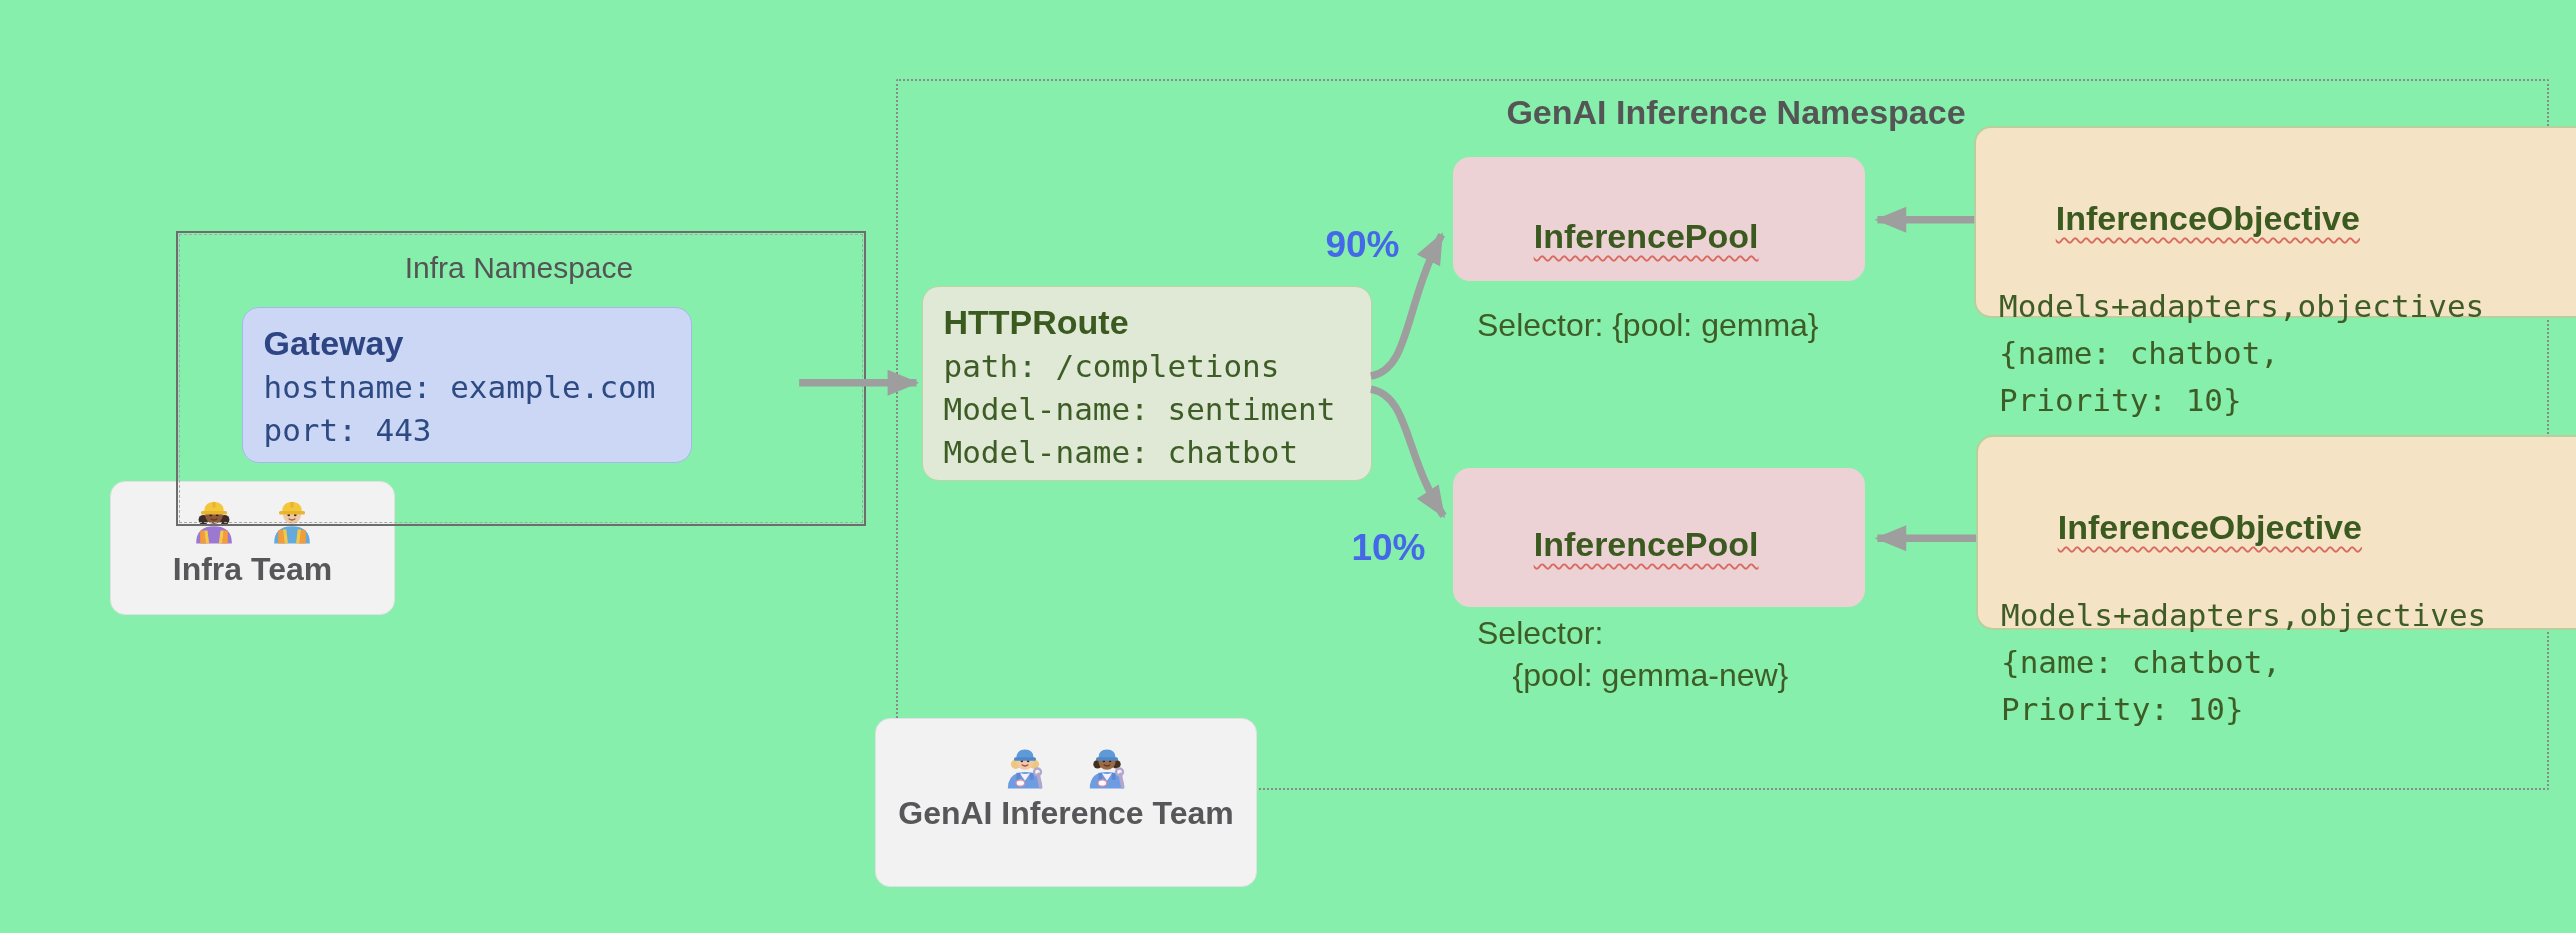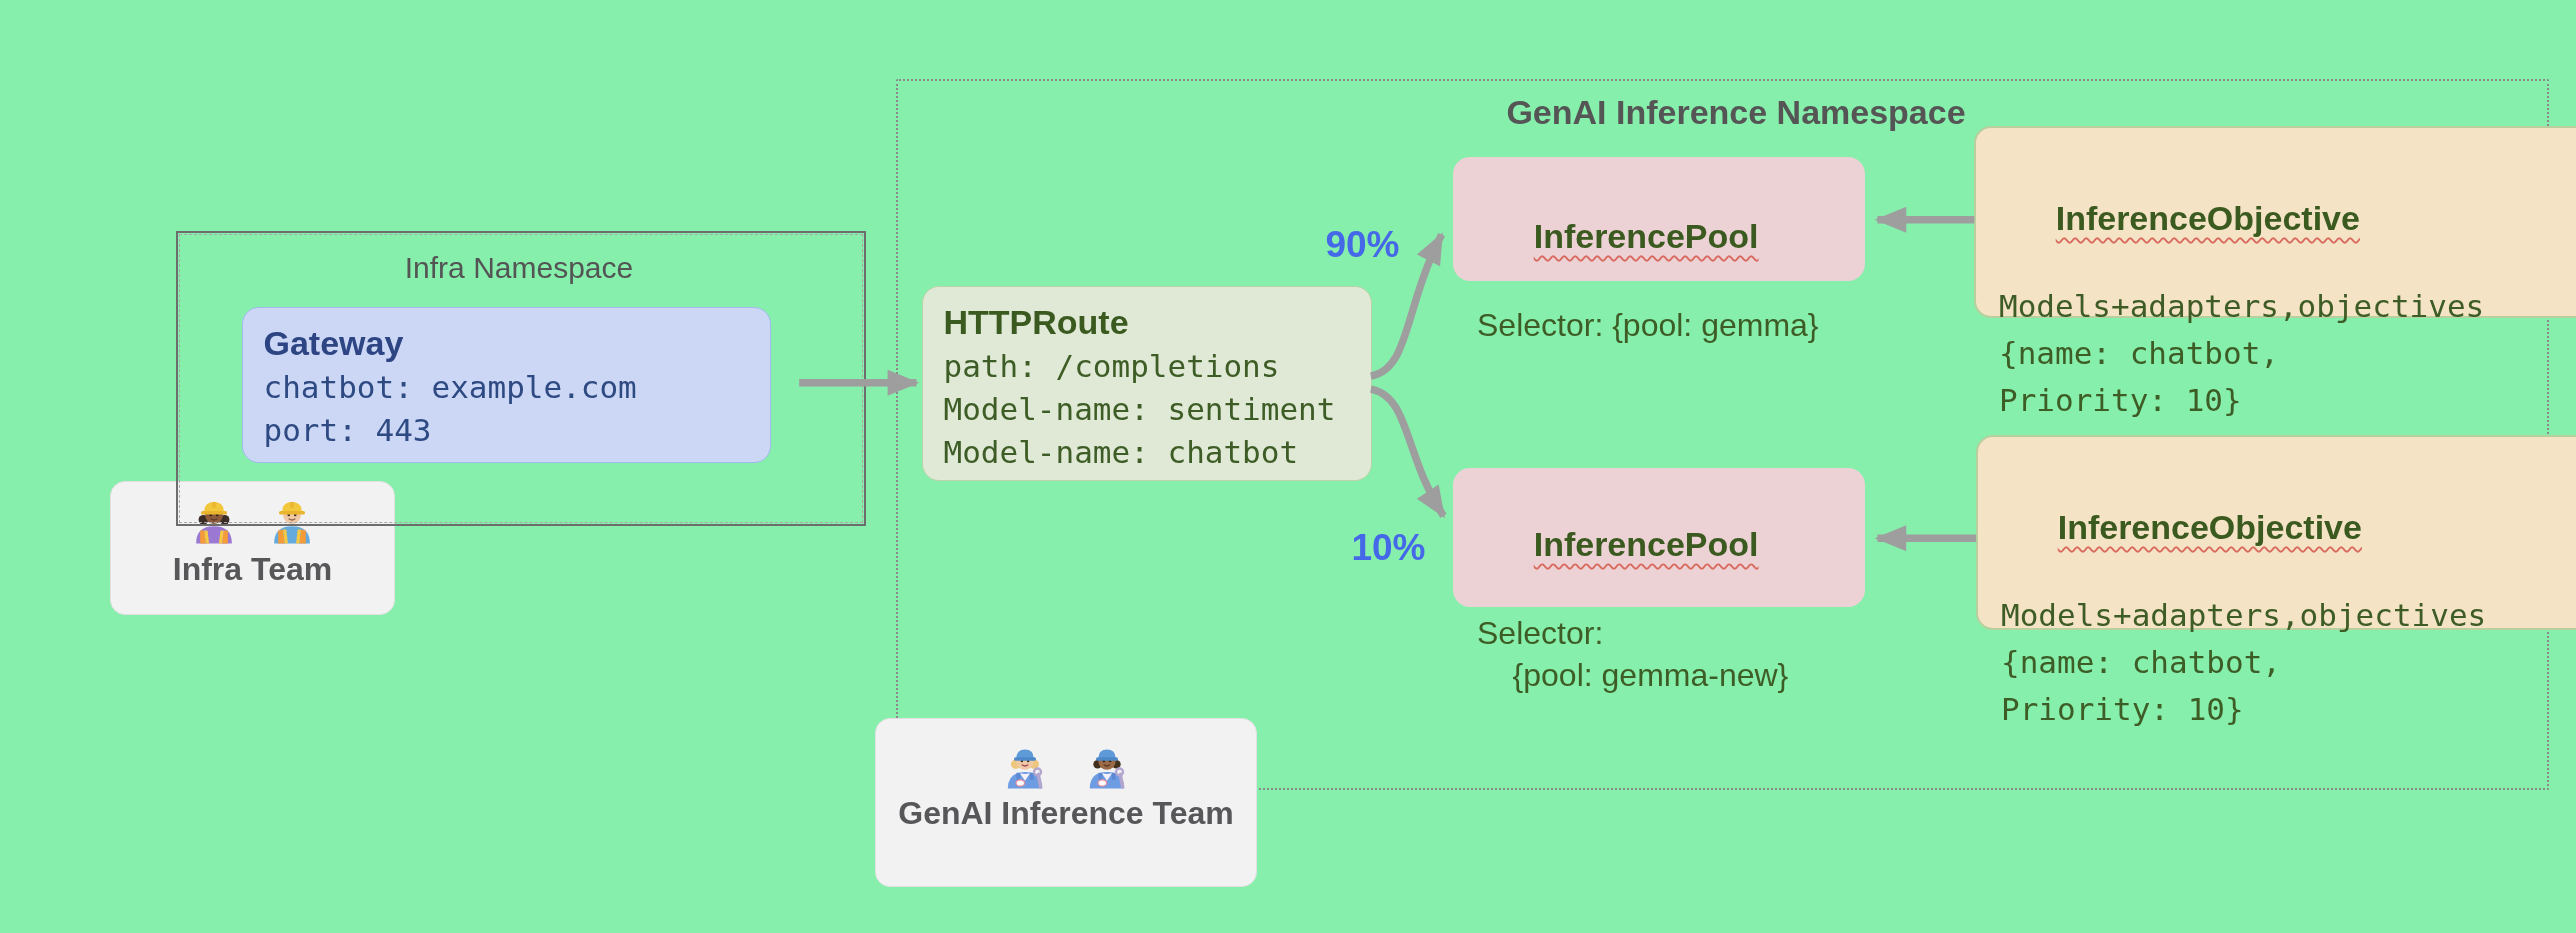--- a/index.html
+++ b/index.html
@@ -35,21 +35,21 @@
   .res-title{font-size:34px;font-weight:bold;line-height:45px;white-space:pre;}
   .wavy{
     text-decoration-line:underline;text-decoration-style:wavy;
     text-decoration-color:#d96a5e;text-decoration-thickness:1.9px;
     text-underline-offset:6.5px;text-decoration-skip-ink:none;
   }
   .mono{font-family:"DejaVu Sans Mono",monospace;font-size:31px;line-height:43px;white-space:pre;}
   .sans-line{font-size:32px;line-height:42px;white-space:pre;}
 
   .gateway{
-    left:242px;top:307px;width:529px;height:156px;
+    left:242px;top:307px;width:450px;height:156px;
     background:#ccd7f6;border:1.9px solid #a5b8ee;padding:13px 0 0 20.5px;
   }
   .gateway .res-title{color:#2e4583;}
   .gateway .mono{color:#2e4a82;}
 
   .httproute{
     left:922px;top:286px;width:450px;height:195px;
     background:#dfe9d5;border:1.9px solid #bcd2a7;padding:13px 0 0 20.5px;
   }
   .green-title{color:#3b5a1f;}
@@ -99,21 +99,21 @@
 <div class="canvas">
 
   <div class="abs genai-box"></div>
   <div class="abs genai-title">GenAI Inference Namespace</div>
 
   <div class="abs infra-box"></div>
   <div class="abs infra-title">Infra Namespace</div>
 
   <div class="abs resource gateway">
     <div class="res-title">Gateway</div>
-    <div class="mono">chatbot: example.com</div>
+    <div class="mono">hostname: example.com</div>
     <div class="mono">port: 443</div>
   </div>
 
   <div class="abs resource httproute">
     <div class="res-title green-title">HTTPRoute</div>
     <div class="mono green-text">path: /completions</div>
     <div class="mono green-text">Model-name: sentiment</div>
     <div class="mono green-text">Model-name: chatbot</div>
   </div>
 

